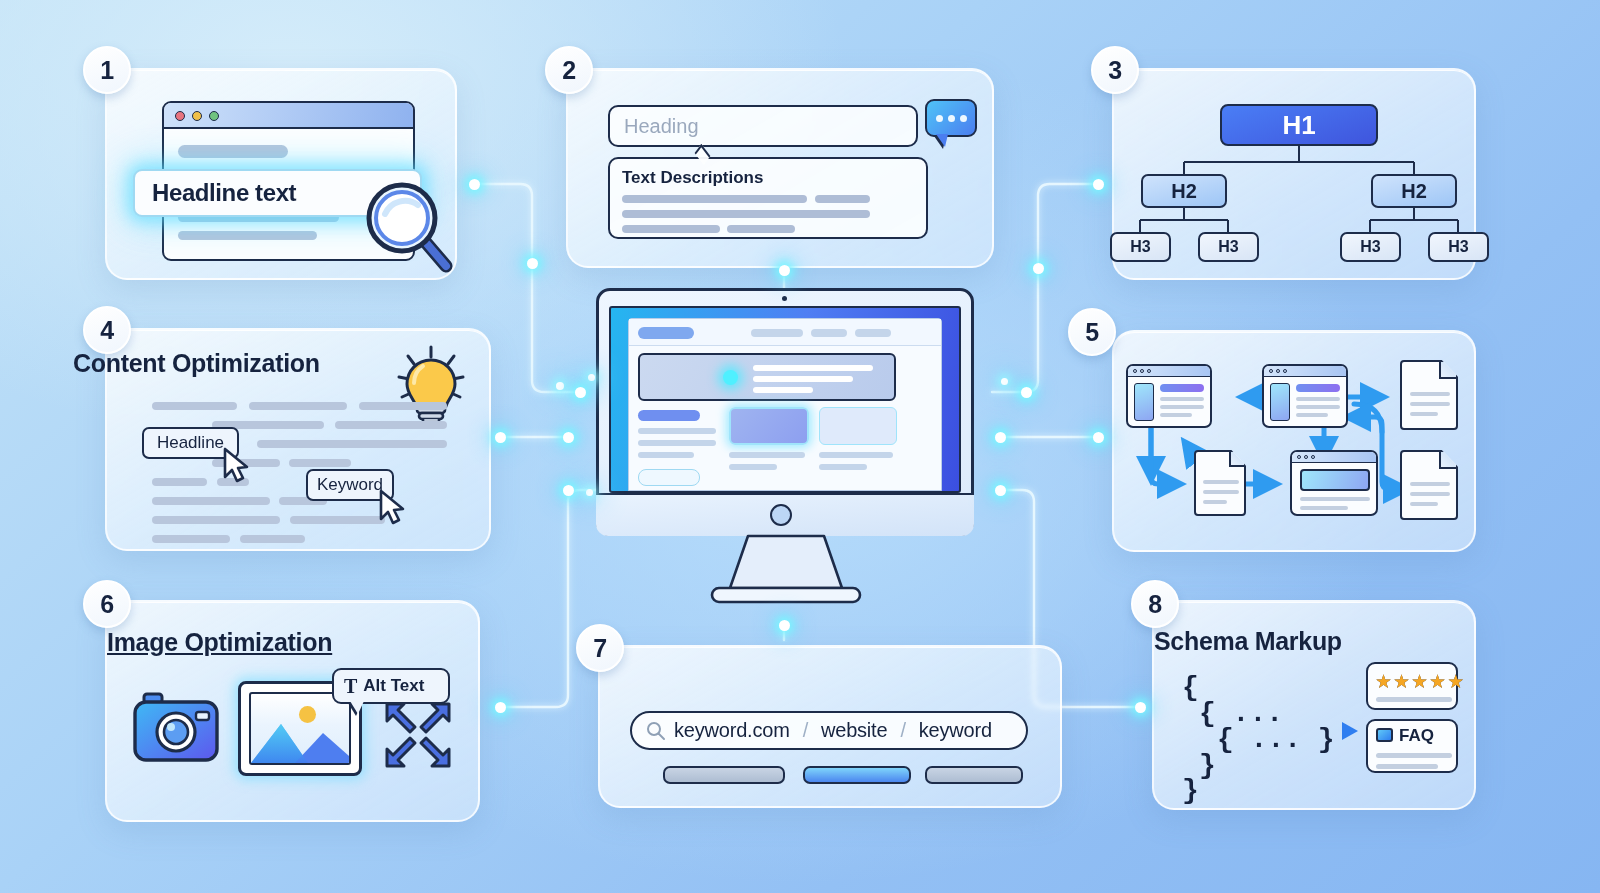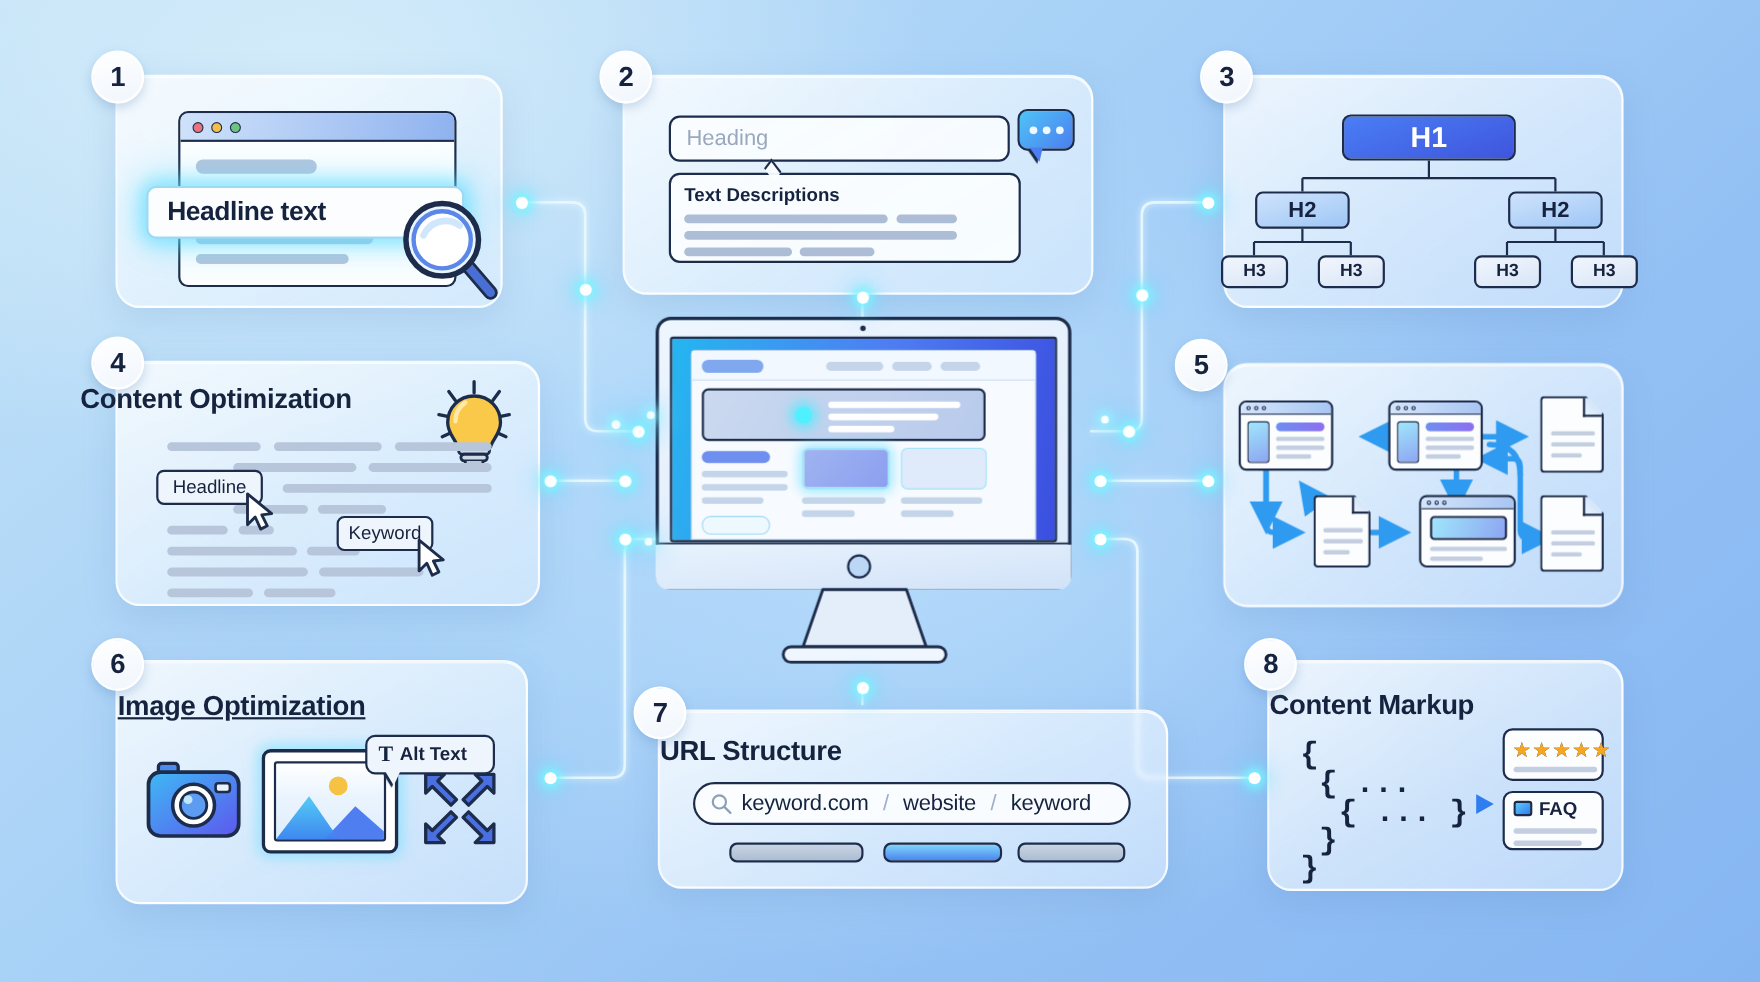--- a/index.html
+++ b/index.html
@@ -539,40 +539,39 @@
         <path d="M5,5 L22,5 L16,11 L33,28 L28,33 L11,16 L5,22 Z"></path>
         <path d="M67,5 L50,5 L56,11 L39,28 L44,33 L61,16 L67,22 Z"></path>
         <path d="M5,67 L22,67 L16,61 L33,44 L28,39 L11,56 L5,50 Z"></path>
         <path d="M67,67 L50,67 L56,61 L39,44 L44,39 L61,56 L67,50 Z"></path>
       </g>
     </svg>
   </div>
 
   <div class="badge" style="left:576px;top:624px;">7</div>
   <div class="card" id="c7">
-    <div class="card-title">URL Structure</div>
     <div id="c7-url">
       <svg width="20" height="20" viewBox="0 0 20 20">
         <circle cx="8" cy="8" r="6" fill="none" stroke="#8fa0b6" stroke-width="2"></circle>
         <line x1="12.5" y1="12.5" x2="18" y2="18" stroke="#8fa0b6" stroke-width="2" stroke-linecap="round"></line>
       </svg>
       <span class="utext">keyword.com</span>
       <span class="utext sep">/</span>
       <span class="utext">website</span>
       <span class="utext sep">/</span>
       <span class="utext">keyword</span>
     </div>
     <div class="pill" style="left:63px;top:119px;width:122px;background:linear-gradient(180deg,#c8d4e4,#adbdd2);"></div>
     <div class="pill" style="left:203px;top:119px;width:108px;background:linear-gradient(180deg,#7fd4fb,#4b86ef);"></div>
     <div class="pill" style="left:325px;top:119px;width:98px;background:linear-gradient(180deg,#c8d4e4,#adbdd2);"></div>
   </div>
 
   <div class="badge" style="left:1131px;top:580px;">8</div>
   <div class="card" id="c8">
-    <div class="card-title">Content Markup</div>
+    <div class="card-title">Schema Markup</div>
 
     <div class="brace" style="left:28px;top:70px;">{</div>
     <div class="brace" style="left:45px;top:96px;">{ ...</div>
     <div class="brace" style="left:63px;top:122px;">{ ... }</div>
     <div class="brace" style="left:45px;top:148px;">}</div>
     <div class="brace" style="left:28px;top:173px;">}</div>
 
     <svg style="position:absolute;left:162px;top:117px;" width="44" height="24" viewBox="0 0 44 24">
       <defs>
           <linearGradient id="arg" x1="0" y1="0" x2="1" y2="0">

